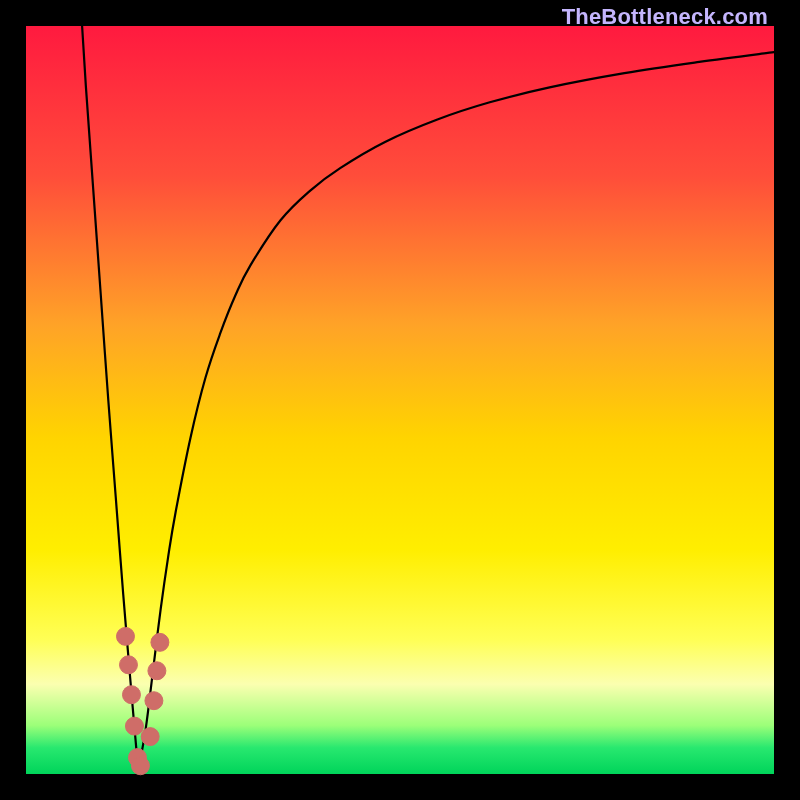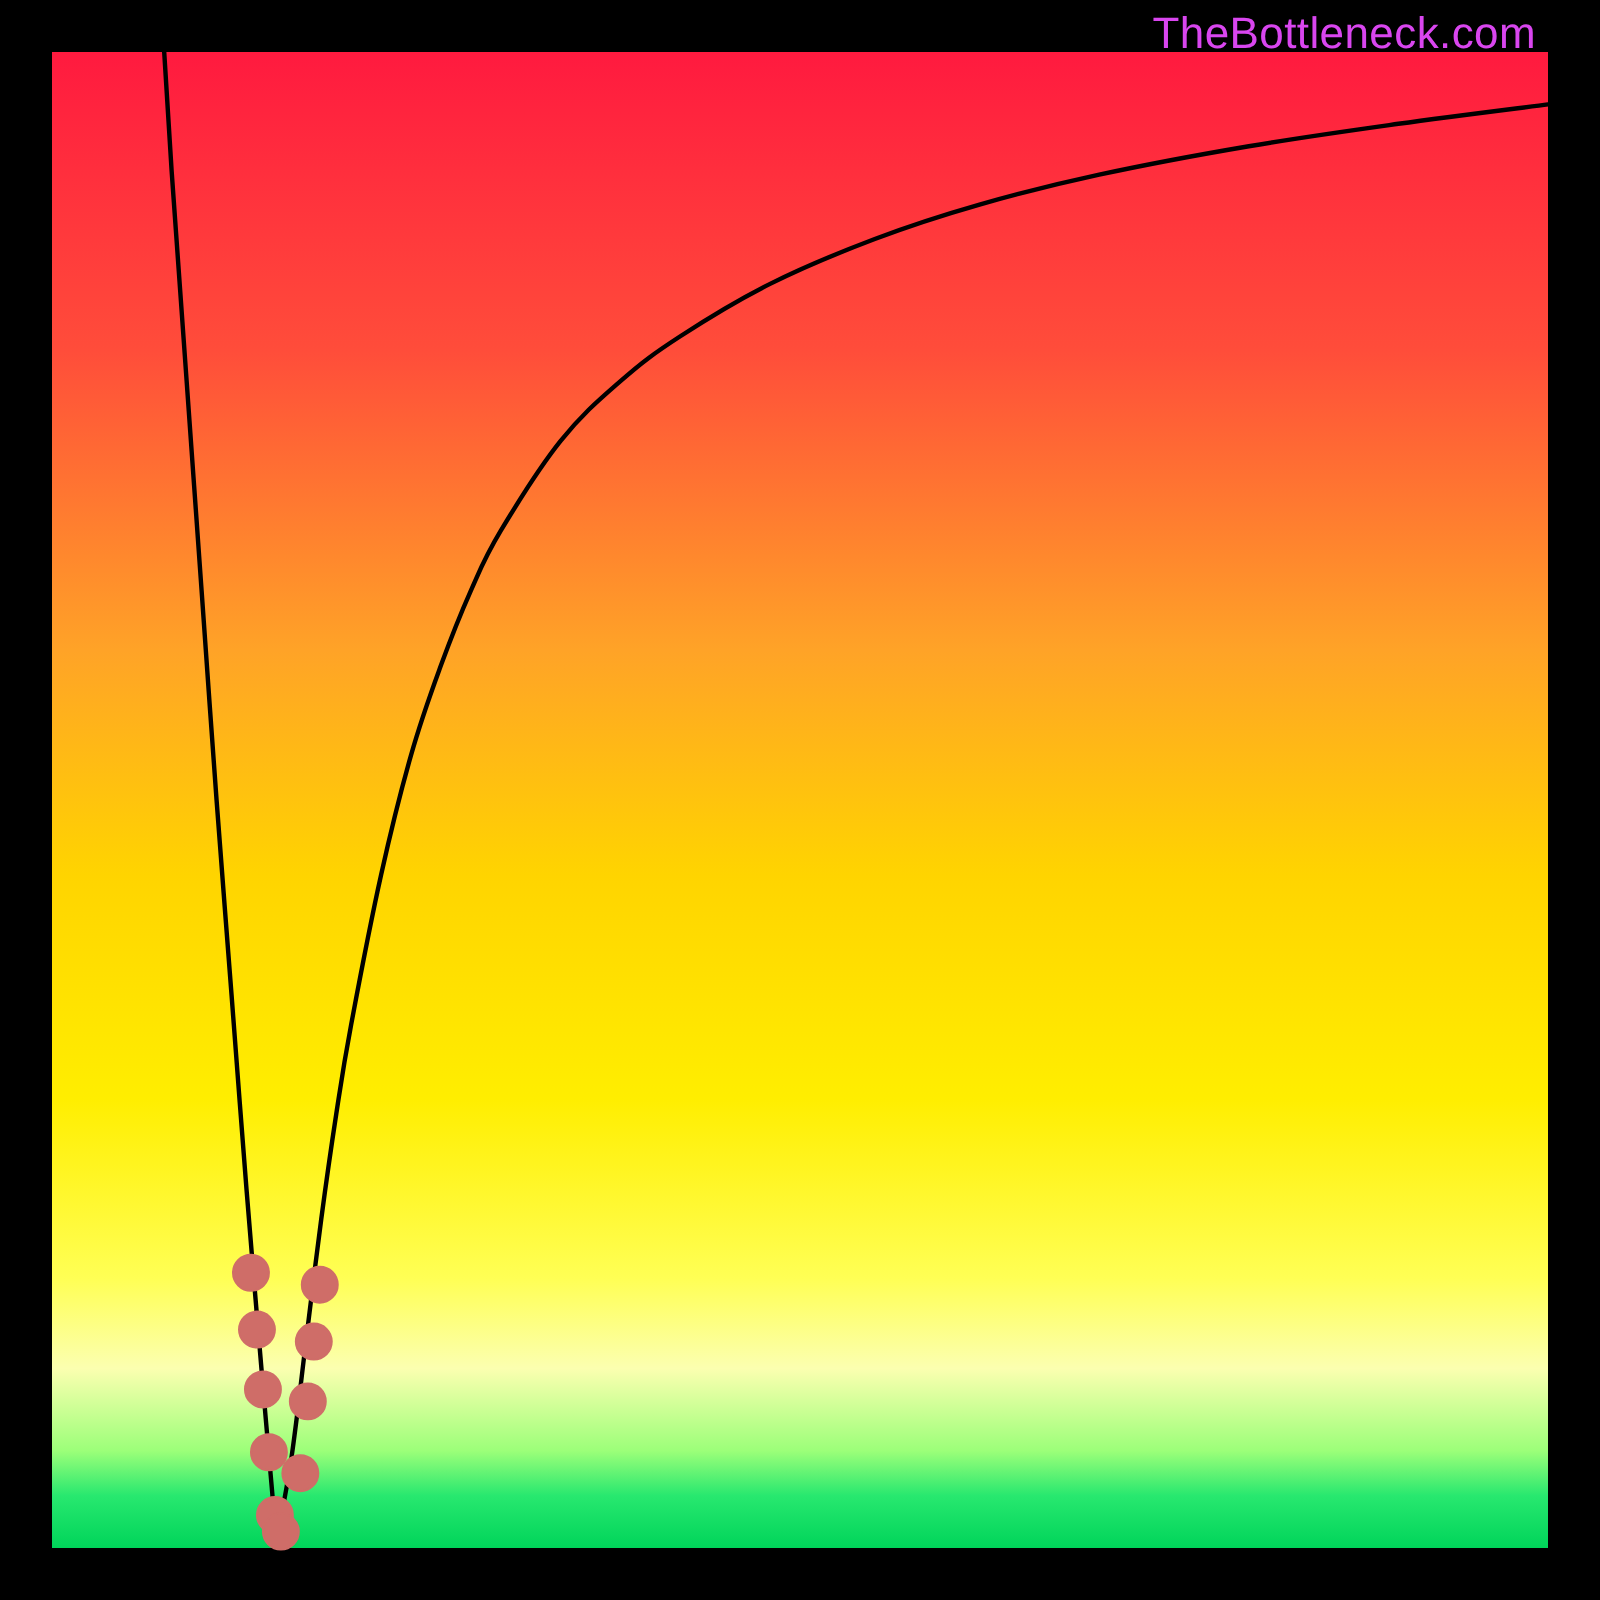--- a/index.html
+++ b/index.html
@@ -30,23 +30,23 @@
     position: absolute;
     left: 0;
     top: 0;
     width: 100%;
     height: 100%;
   }
   .watermark {
     position: absolute;
     top: 4px;
     right: 32px;
-    color: #d946ef;
+    color: #c4b5fd;
     font-size: 22px;
-    font-weight: 400;
+    font-weight: 700;
     letter-spacing: 0.2px;
     font-family: Arial, Helvetica, sans-serif;
   }
   svg.curves {
     position: absolute;
     left: 0;
     top: 0;
     width: 100%;
     height: 100%;
     overflow: visible;

